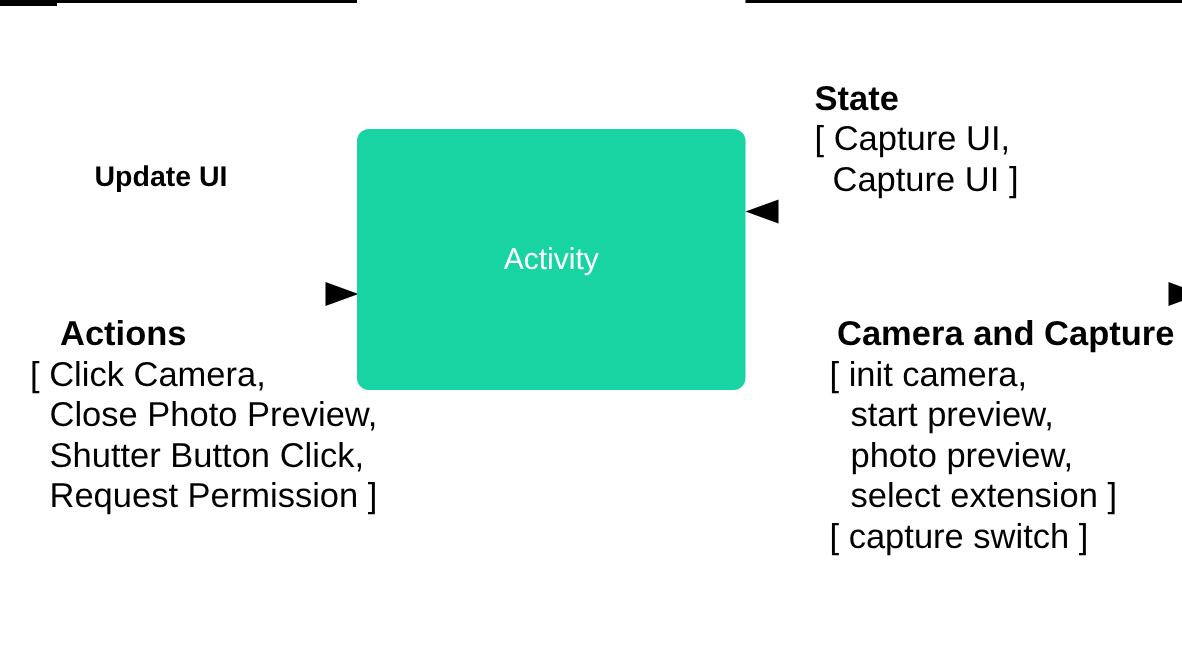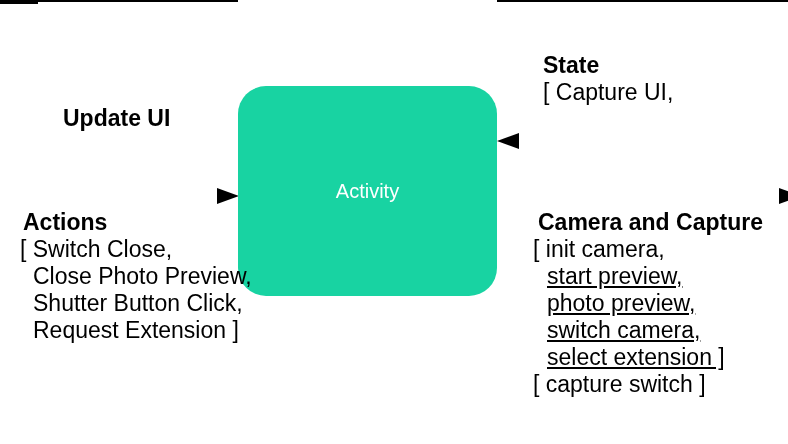--- a/index.html
+++ b/index.html
@@ -42,52 +42,52 @@
     border-bottom: 8px solid transparent;
   }
   .ah-right { border-left: 22px solid var(--line, #000); }
   .ah-left  { border-right: 22px solid var(--line, #000); }
   .ah-actions { left: 217px; top: 188px; }
   .ah-state   { left: 497px; top: 133px; }
   .ah-ops-clipped { left: 779px; top: 188px; }
   .activity-box {
     position: absolute;
     left: 238px; top: 86px;
-    width: 259px; height: 210px;
-    border-radius: 28px;
+    width: 259px; height: 174px;
+    border-radius: 8px;
     background: var(--accent, #18d3a2);
     color: var(--box-text, #fff);
     display: flex;
     align-items: center;
     justify-content: center;
     font-size: 20px;
   }
   .lbl-bold {
     position: absolute;
-    font-size: 23px;
+    font-size: 19px;
     font-weight: bold;
     line-height: 27px;
     white-space: nowrap;
   }
   .lbl-update-ui { left: 63px; top: 105px; }
   .text-block {
     position: absolute;
     font-size: 23px;
     line-height: 27px;
     white-space: nowrap;
   }
   .text-block .hdr { font-weight: bold; }
   .block-actions { left: 20px; top: 209px; }
-  .block-actions .hdr { margin-left: 3px; }
+  .block-actions .hdr { margin-left: 20px; }
   .block-actions .ind { padding-left: 13px; }
   .block-state { left: 543px; top: 52px; }
   .block-state .ind { padding-left: 12px; }
-  .block-ops { left: 533px; top: 209px; }
+  .block-ops { left: 553px; top: 209px; }
   .block-ops .hdr { margin-left: 5px; }
-  .block-ops .ind { padding-left: 14px; text-decoration: underline; }
+  .block-ops .ind { padding-left: 14px; }
 </style>
 </head>
 <body style="background: rgb(255, 255, 255);">
 
 <div class="canvas">
 
   <div class="topleft-bar"></div>
 
   <div class="lbl-bold lbl-update-ui">Update UI</div>
 
@@ -101,34 +101,34 @@
   </div>
 
   <div class="arrowhead ah-left ah-state"></div>
   <div class="hline line-state"></div>
 
   <div class="hline line-ops"></div>
   <div class="arrowhead ah-right ah-ops-clipped"></div>
 
   <div class="text-block block-actions">
     <div class="hdr">Actions</div>
-    <div>[ Switch Close,</div>
+    <div>[ Click Camera,</div>
     <div class="ind">Close Photo Preview,</div>
     <div class="ind">Shutter Button Click,</div>
-    <div class="ind">Request Extension ]</div>
+    <div class="ind">Request Permission ]</div>
   </div>
 
   <div class="text-block block-state">
     <div class="hdr">State</div>
     <div>[ Capture UI,</div>
+    <div class="ind">Capture UI ]</div>
   </div>
 
   <div class="text-block block-ops">
     <div class="hdr">Camera and Capture</div>
     <div>[ init camera,</div>
     <div class="ind">start preview,</div>
     <div class="ind">photo preview,</div>
-    <div class="ind">switch camera,</div>
     <div class="ind">select extension ]</div>
     <div>[ capture switch ]</div>
   </div>
 
 </div>
 
 </body></html>

